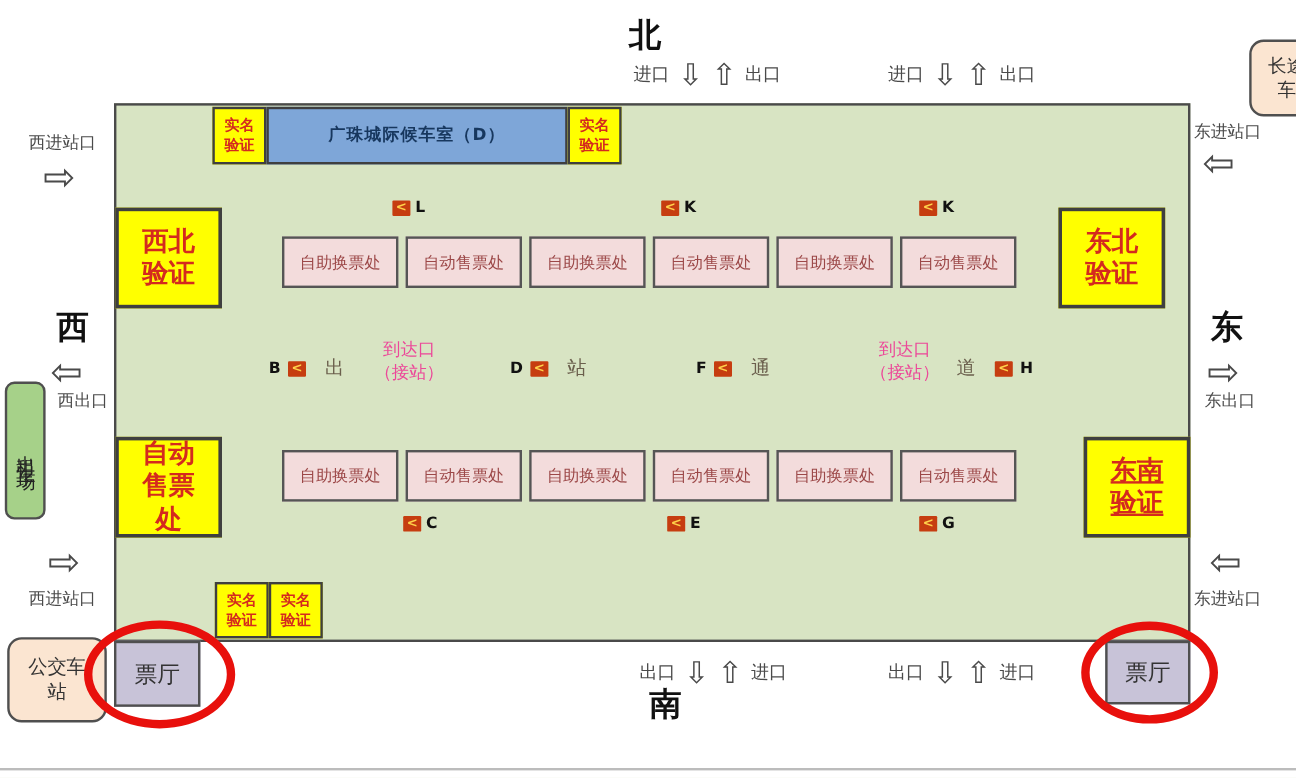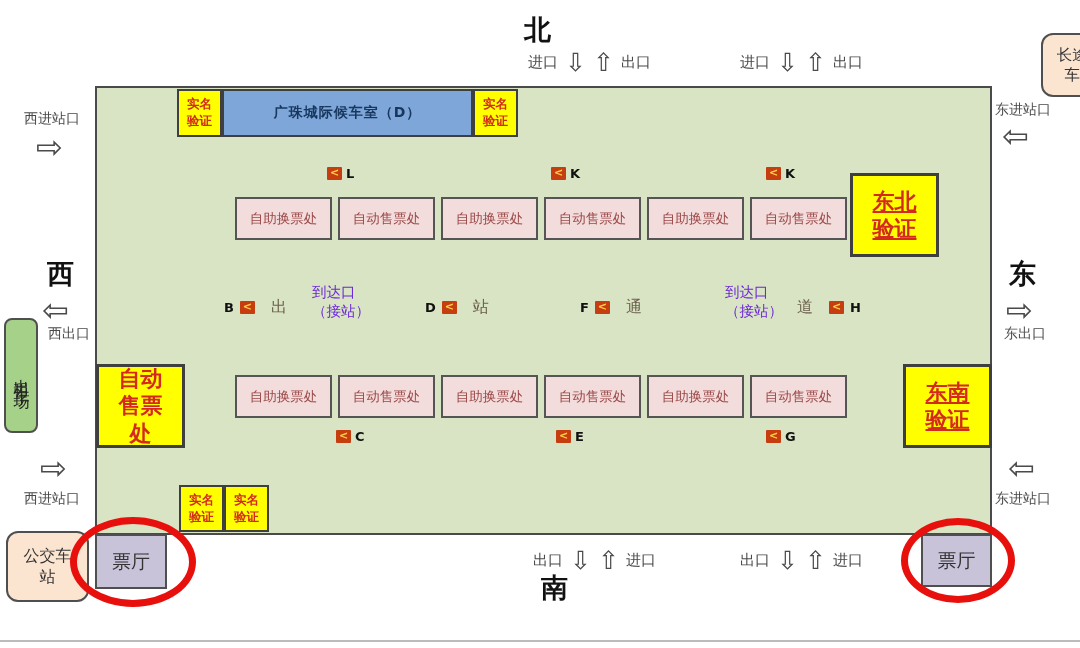--- a/index.html
+++ b/index.html
@@ -37,21 +37,21 @@
   .marker{position:absolute;display:flex;align-items:center;gap:4px;z-index:2;}
   .gate-icon{width:15px;height:13px;background:#c63d10;color:#ffd24a;font-size:11px;
              font-weight:bold;line-height:12px;text-align:center;display:inline-block;
              border-radius:1px;}
   .marker-letter{font-size:13px;font-weight:bold;color:#111;}
   
   .cgroup{position:absolute;display:flex;align-items:center;gap:6px;z-index:2;}
   .cchar{font-size:16px;color:#6b5f4d;}
   .gap-l{margin-left:10px;}
   .gap-r{margin-right:10px;}
-  .arrival{position:absolute;font-size:14.5px;color:#6d28d9;line-height:1.3;z-index:2;}
+  .arrival{position:absolute;font-size:14.5px;color:#ec4899;line-height:1.3;text-align:center;z-index:2;}
   
   .sidelabel{position:absolute;font-size:14px;color:#4a4a4a;white-space:nowrap;}
   .arrowH{position:absolute;font-size:32px;line-height:1;color:#4a4a4a;}
   
   .peach{position:absolute;background:#fbe5d1;border:2.5px solid #4f4f4f;border-radius:12px;
          display:flex;align-items:center;justify-content:center;text-align:center;color:#333;
          line-height:1.3;box-sizing:border-box;}
   .peach span{display:inline-block;width:52px;}
   .taxi{position:absolute;left:4px;top:318px;width:34px;height:115px;background:#a6d189;
         border:2px solid #4f4f4f;border-radius:8px;box-sizing:border-box;
@@ -114,21 +114,24 @@
 
   <div class="wbar" style="left:179px;top:485px;height:47px;">
     <div class="realname">
         <span>实名验证</span>
       </div>
     <div class="realname">
         <span>实名验证</span>
       </div>
   </div>
 
-  <div class="vbox" style="left:850px;top:173px;text-decoration:underline;">
+  <div class="vbox" style="left:96px;top:173px;">
+      <span>西北验证</span>
+    </div>
+  <div class="vbox" style="left:882px;top:173px;">
       <span>东北验证</span>
     </div>
   <div class="vbox" style="left:96px;top:364px;">
       <span>自动售票处</span>
     </div>
   <div class="vbox" style="left:903px;top:364px;text-decoration:underline;">
       <span>东南验证</span>
     </div>
 
   <div class="marker" style="left:327px;top:166px;">

